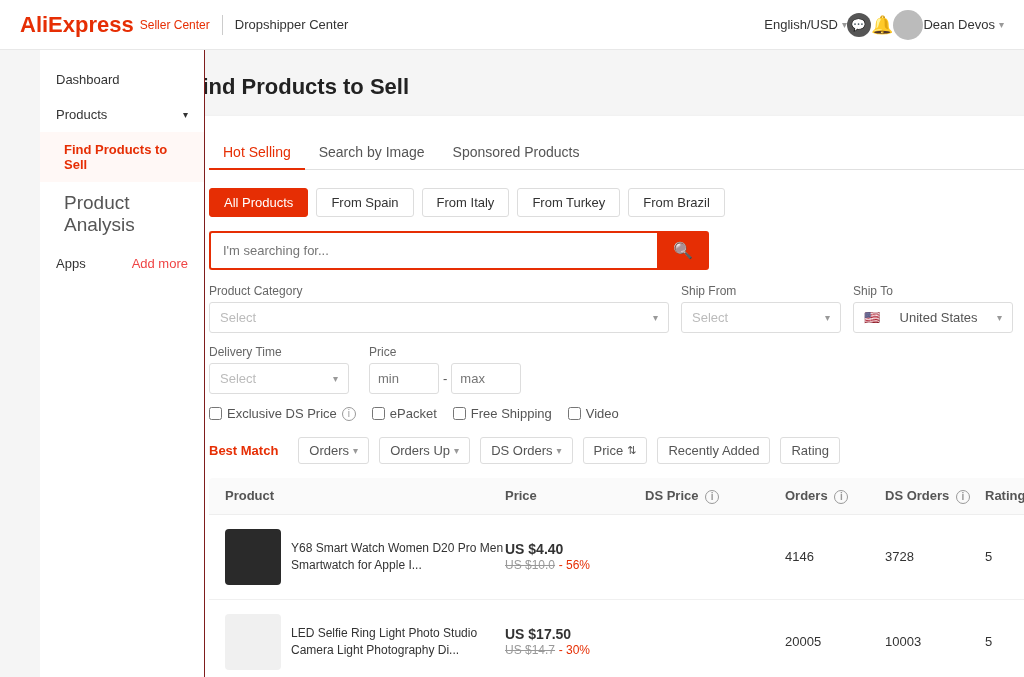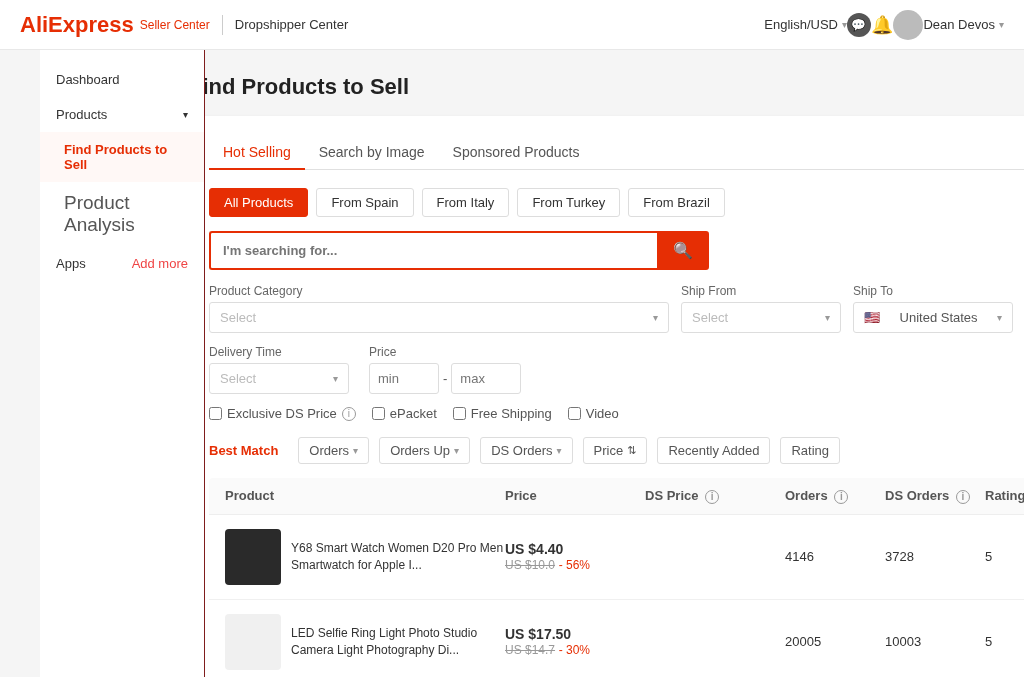--- a/index.html
+++ b/index.html
@@ -55,21 +55,21 @@
     .filter-btn {
       padding: 6px 14px; border: 1px solid #ddd; border-radius: 3px;
       background: #fff; cursor: pointer; font-size: 13px; color: #333;
     }
     .filter-btn.active { background: #e62e04; color: #fff; border-color: #e62e04; }
 
     
     .search-row { display: flex; gap: 0; margin-bottom: 14px; max-width: 500px; }
     .search-input {
       flex: 1; padding: 8px 12px; border: 2px solid #e62e04; border-right: none;
-      border-radius: 3px 0 0 3px; font-size: 13px; outline: none; color: #999; font-weight: bold;
+      border-radius: 3px 0 0 3px; font-size: 13px; outline: none; color: #999;
     }
     .search-btn {
       padding: 8px 14px; background: #e62e04; border: 2px solid #e62e04;
       border-radius: 0 3px 3px 0; cursor: pointer; color: #fff; font-size: 16px;
     }
 
     
     .selects-row { display: flex; gap: 12px; margin-bottom: 12px; flex-wrap: wrap; }
     .select-group { display: flex; flex-direction: column; gap: 4px; }
     .select-label { font-size: 12px; color: #666; }

